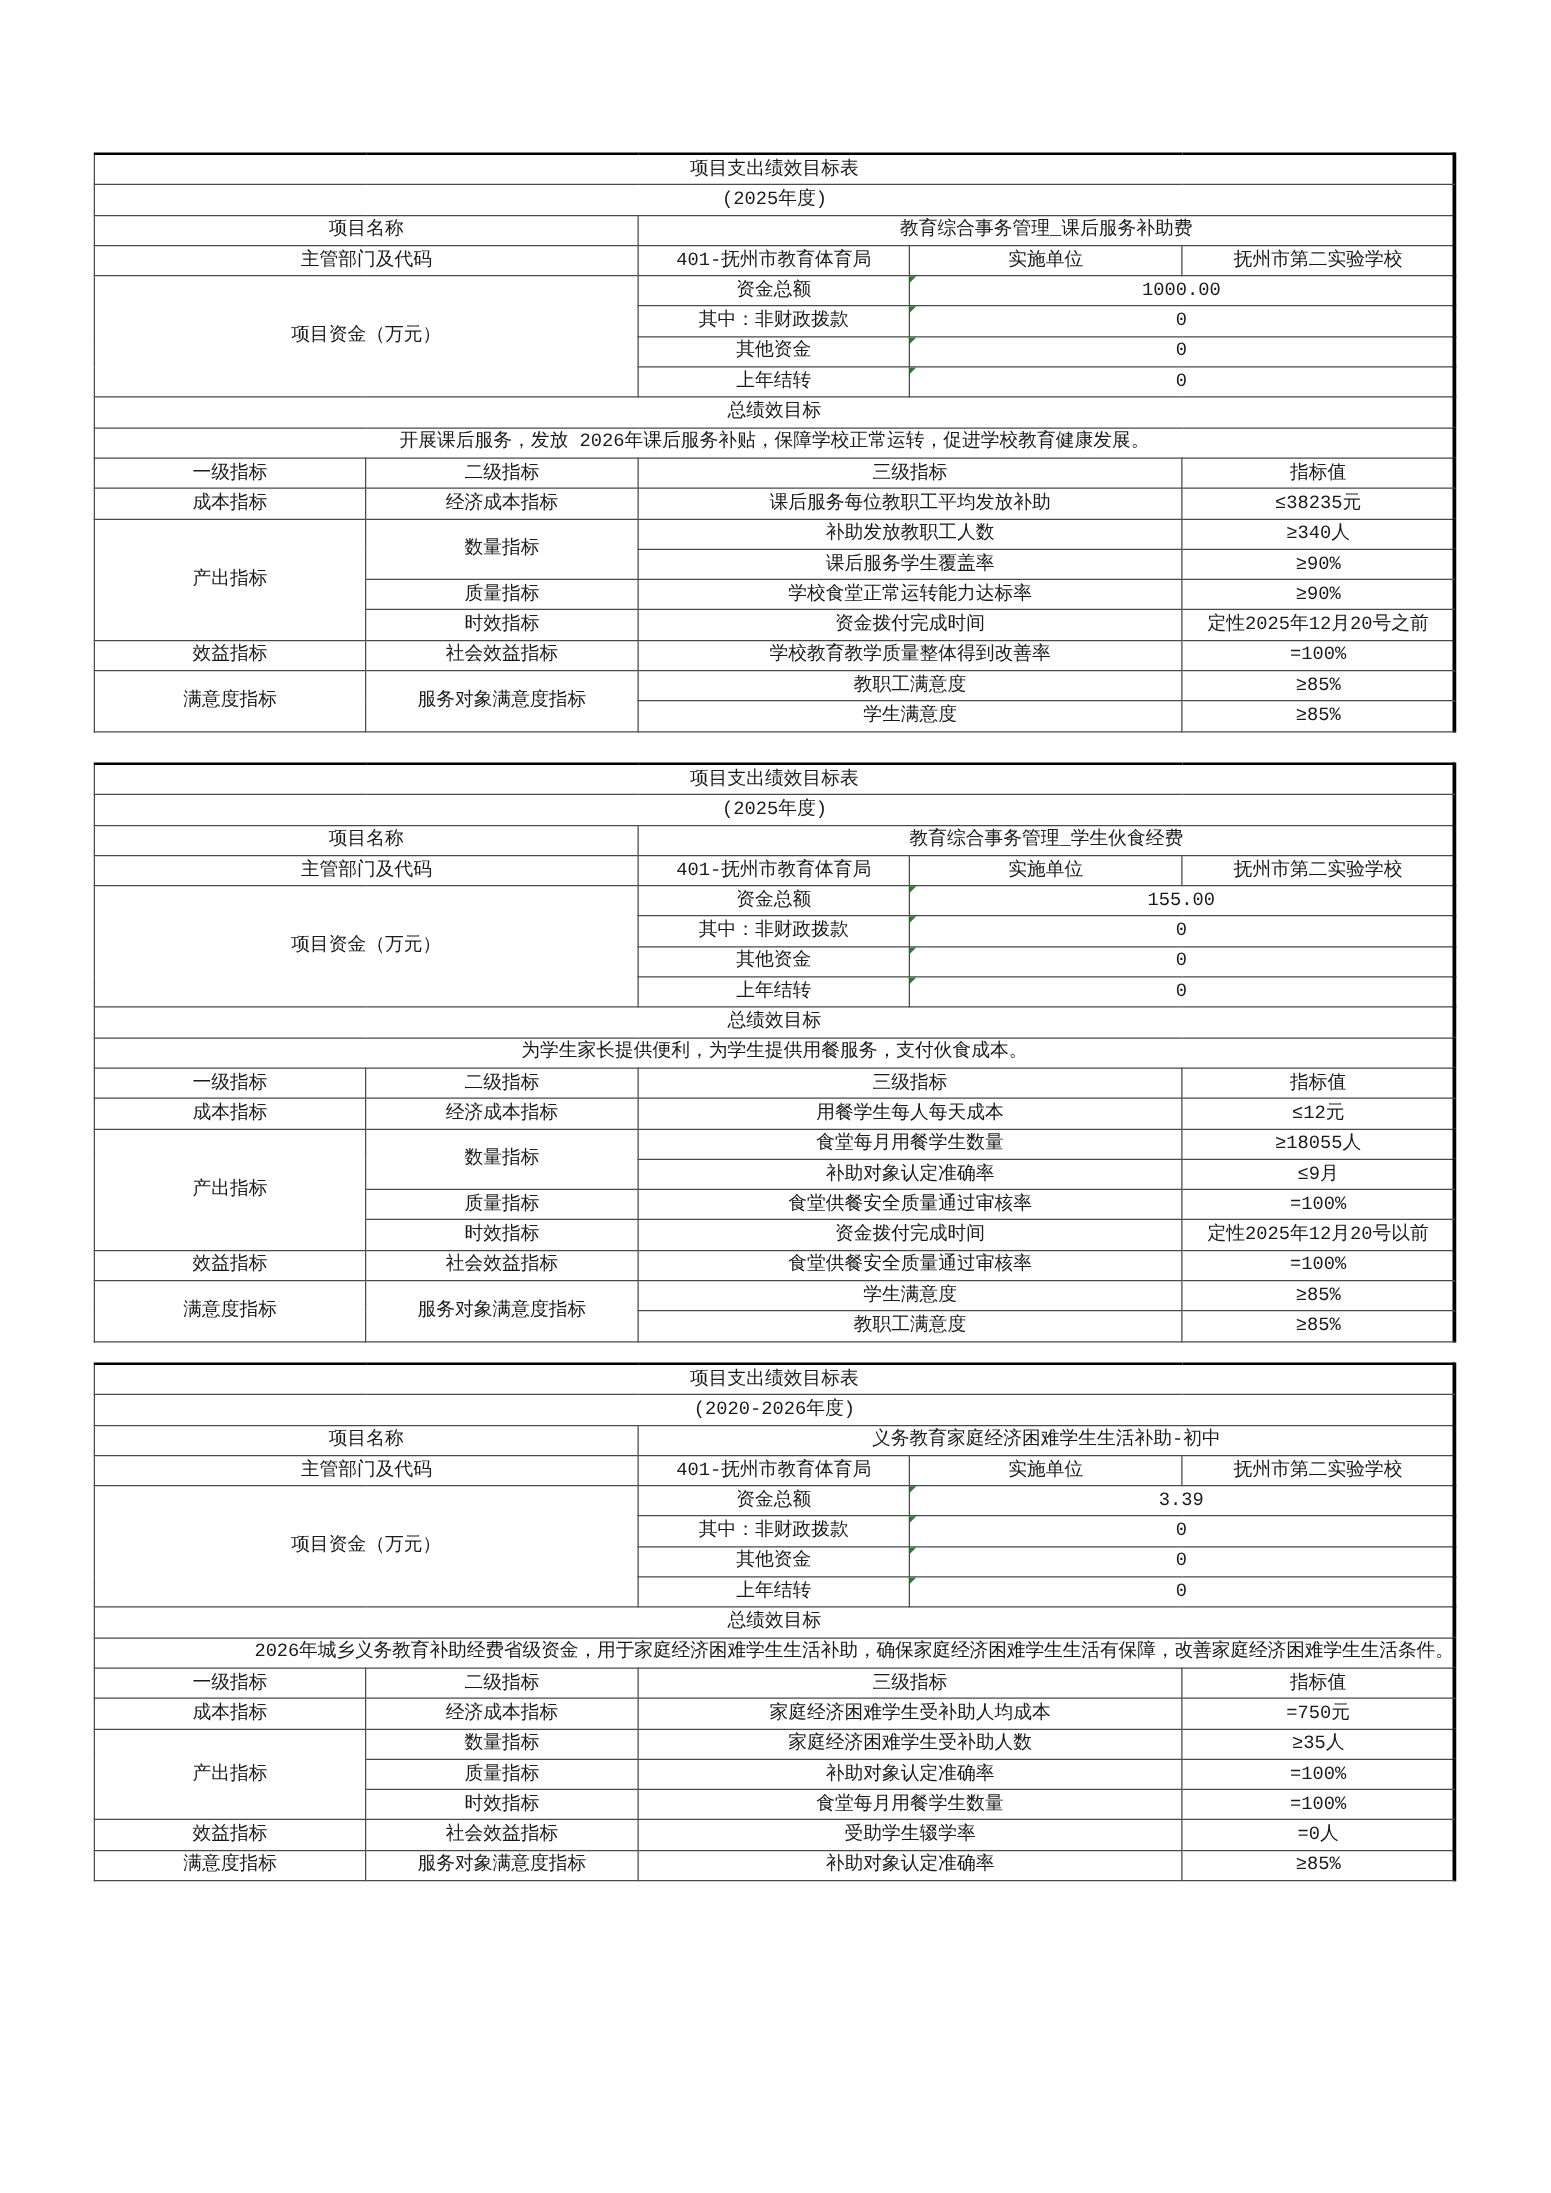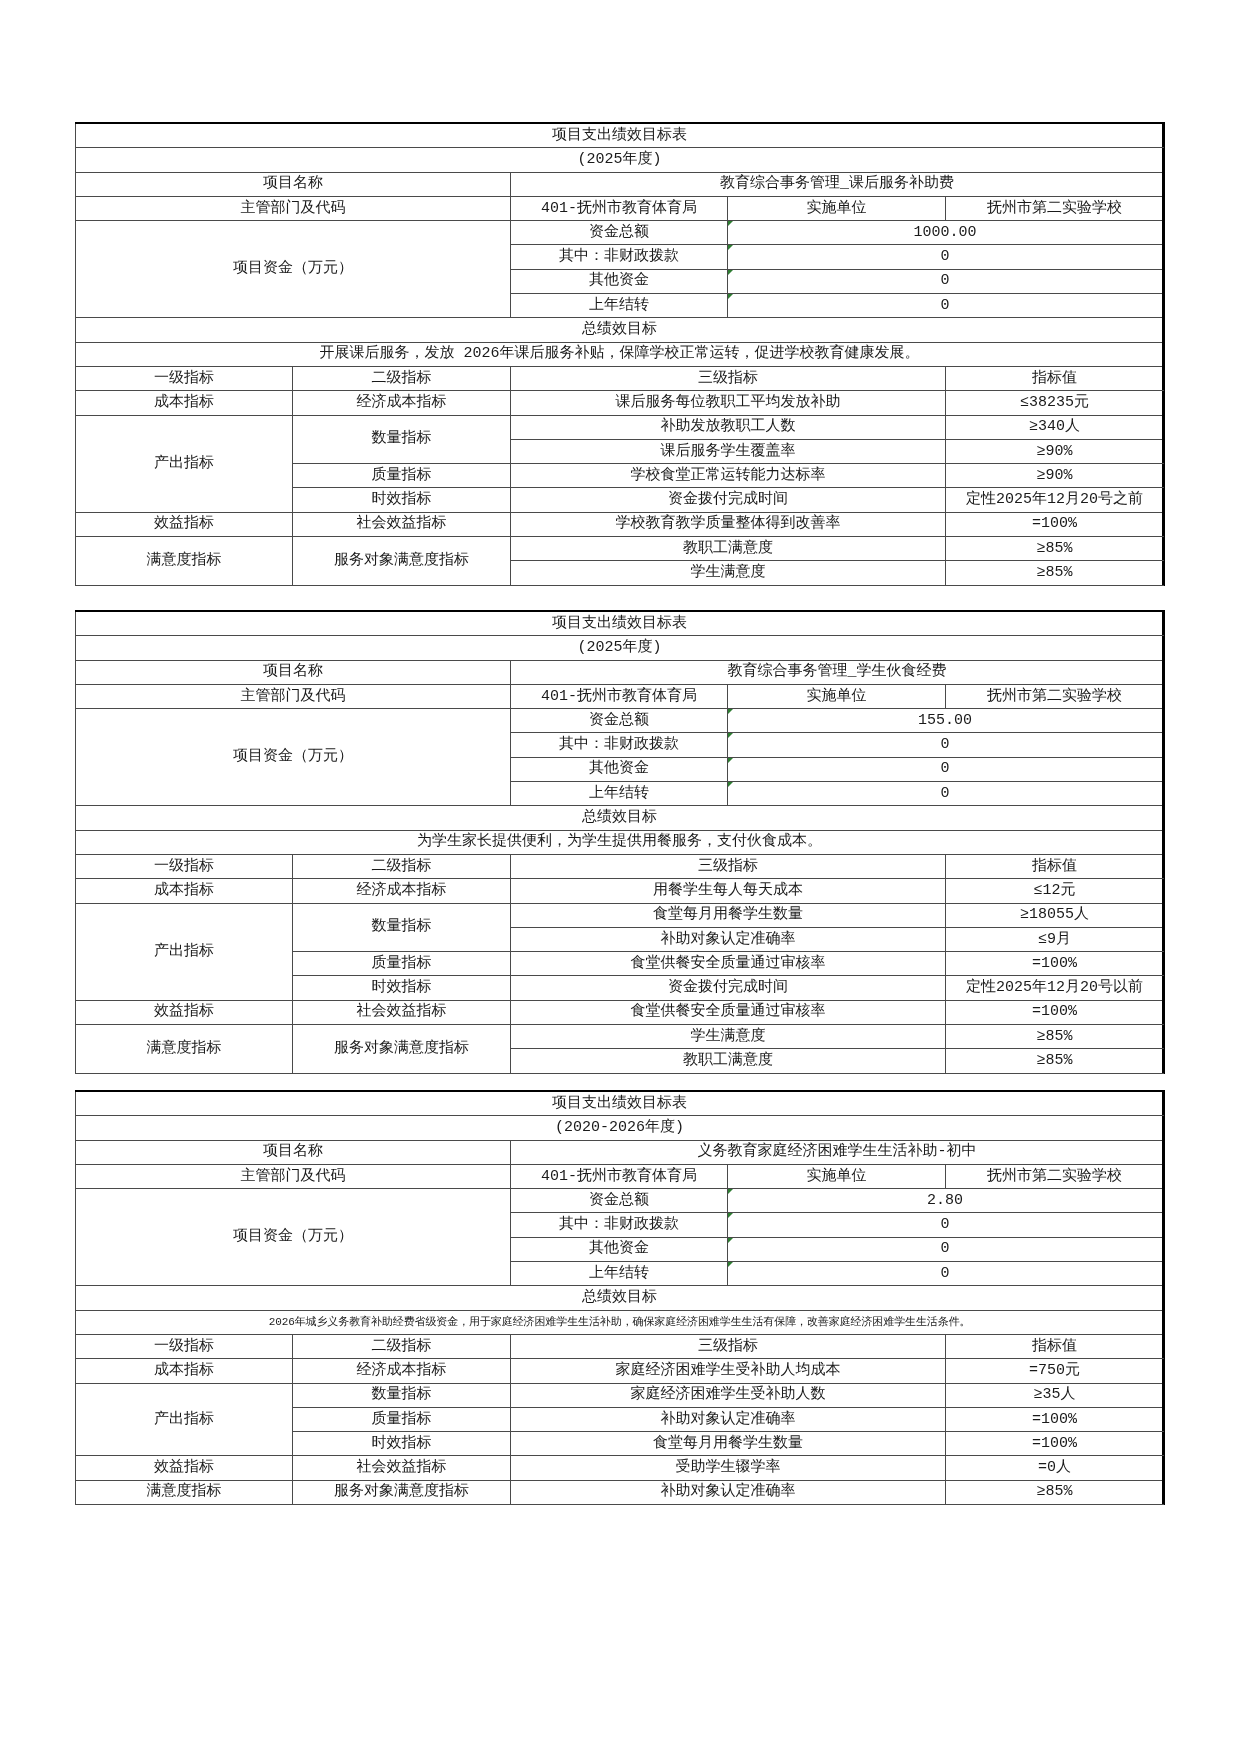--- a/index.html
+++ b/index.html
@@ -4,21 +4,21 @@
 <style>
   html, body { margin: 0; padding: 0; background: #ffffff; }
   body { width: 1241px; height: 1754px; position: relative; overflow: hidden;
          font-family: "DejaVu Sans", "Liberation Sans", sans-serif; color: #1a1a1a; }
   .perf-table { position: absolute; left: 75px; width: 1088px; border-collapse: collapse;
                 table-layout: fixed; border-top: 2px solid #000; border-right: 3px solid #000; border-left: 1px solid #333; border-bottom: 1px solid #333; font-family: Liberation Mono, monospace; }
   .perf-table td { border: 1px solid #4a4a4a; padding: 0; height: 23.3px; text-align: center;
                    vertical-align: middle; font-size: 15px; line-height: 18px; white-space: nowrap; overflow: visible; position: relative; }
   .perf-table td.flag::before { content: ""; position: absolute; left: 0; top: 0; width: 0; height: 0;
                    border-top: 5px solid #2e7d32; border-right: 5px solid transparent; }
-  .perf-table td.wide-goal { font-size: 11px; letter-spacing: -0.1px; }
+  .perf-table td.wide-goal { font-size: 15px; letter-spacing: -0.1px; text-align: right; }
   #table-1 { top: 122px; }
   #table-2 { top: 610px; }
   #table-3 { top: 1090px; }
 </style>
 </head>
 <body>
 
 <table class="perf-table" id="table-1">
   <colgroup>
       <col style="width:217px">
@@ -238,21 +238,21 @@
   </tr>
   <tr>
     <td colspan="2">主管部门及代码</td>
     <td>401-抚州市教育体育局</td>
     <td>实施单位</td>
     <td>抚州市第二实验学校</td>
   </tr>
   <tr>
     <td colspan="2" rowspan="4">项目资金（万元）</td>
     <td>资金总额</td>
-    <td colspan="3" class="flag">2.80</td>
+    <td colspan="3" class="flag">3.39</td>
   </tr>
   <tr>
     <td>其中：非财政拨款</td>
     <td colspan="3" class="flag">0</td>
   </tr>
   <tr>
     <td>其他资金</td>
     <td colspan="3" class="flag">0</td>
   </tr>
   <tr>

